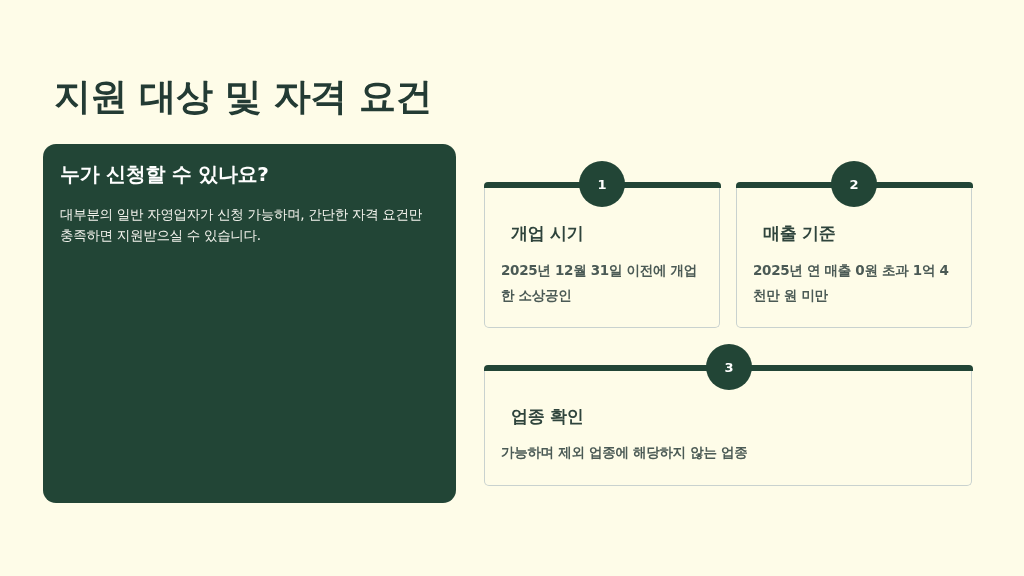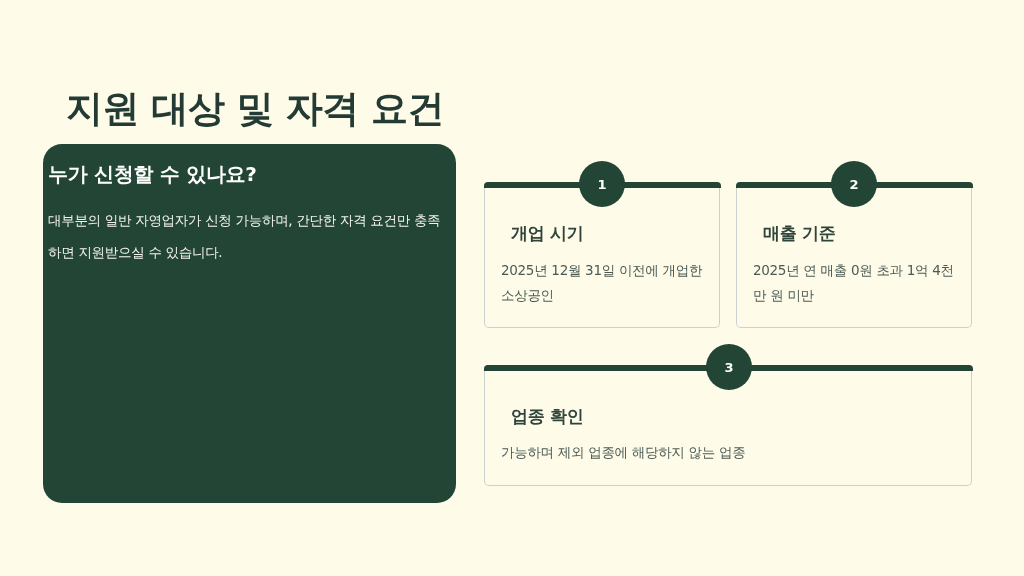--- a/index.html
+++ b/index.html
@@ -6,34 +6,34 @@
   body {
     width:1024px; height:576px; overflow:hidden;
     background:#fefce8;
     font-family:"DejaVu Sans", "Liberation Sans", sans-serif;
     color:#243a33;
     position:relative;
   }
   .page-title {
     position:absolute; left:54px; top:72px;
     font-size:37px; font-weight:bold; color:#233b34;
-    letter-spacing:-0.5px; margin:12px;
+    letter-spacing:-0.5px; margin:0;
   }
   .intro-panel {
     position:absolute; left:43px; top:144px;
     width:413px; height:359px;
-    background:#224536; border-radius:19px;
-    box-sizing:border-box; padding:14px 5px;
+    background:#224536; border-radius:13px;
+    box-sizing:border-box; padding:14px 17px;
   }
   .intro-title {
     color:#ffffff; font-size:20px; font-weight:bold;
     margin:3px 0 16px 0; letter-spacing:-0.3px;
   }
   .intro-text {
-    color:#f4f4ee; font-size:13.5px; line-height:32px;
+    color:#f4f4ee; font-size:13.5px; line-height:21px;
     margin:0; letter-spacing:-0.3px;
   }
   .card {
     position:absolute;
     background:#fefce8;
     border:1.5px solid #c9d2cf;
     border-top:none;
     border-radius:5px;
     box-sizing:border-box;
   }
@@ -52,20 +52,21 @@
   }
   .card .card-title {
     position:absolute; left:26px; top:40px;
     font-size:17px; font-weight:bold; color:#2f443c;
     letter-spacing:-0.3px;
   }
   .card .card-text {
     position:absolute; left:16px; top:76px; right:14px;
     font-size:13.5px; line-height:25px; color:#4b5a55;
     letter-spacing:-0.3px;
+    font-weight:bold;
   }
   #card1 { left:484px; top:182px; width:236px; height:146px; }
   #card2 { left:736px; top:182px; width:236px; height:146px; }
   #card3 { left:484px; top:365px; width:488px; height:121px; }
   #card3 .card-text { top:75px; }
 </style>
 </head>
 <body>
 
 <h1 class="page-title">지원 대상 및 자격 요건</h1>

